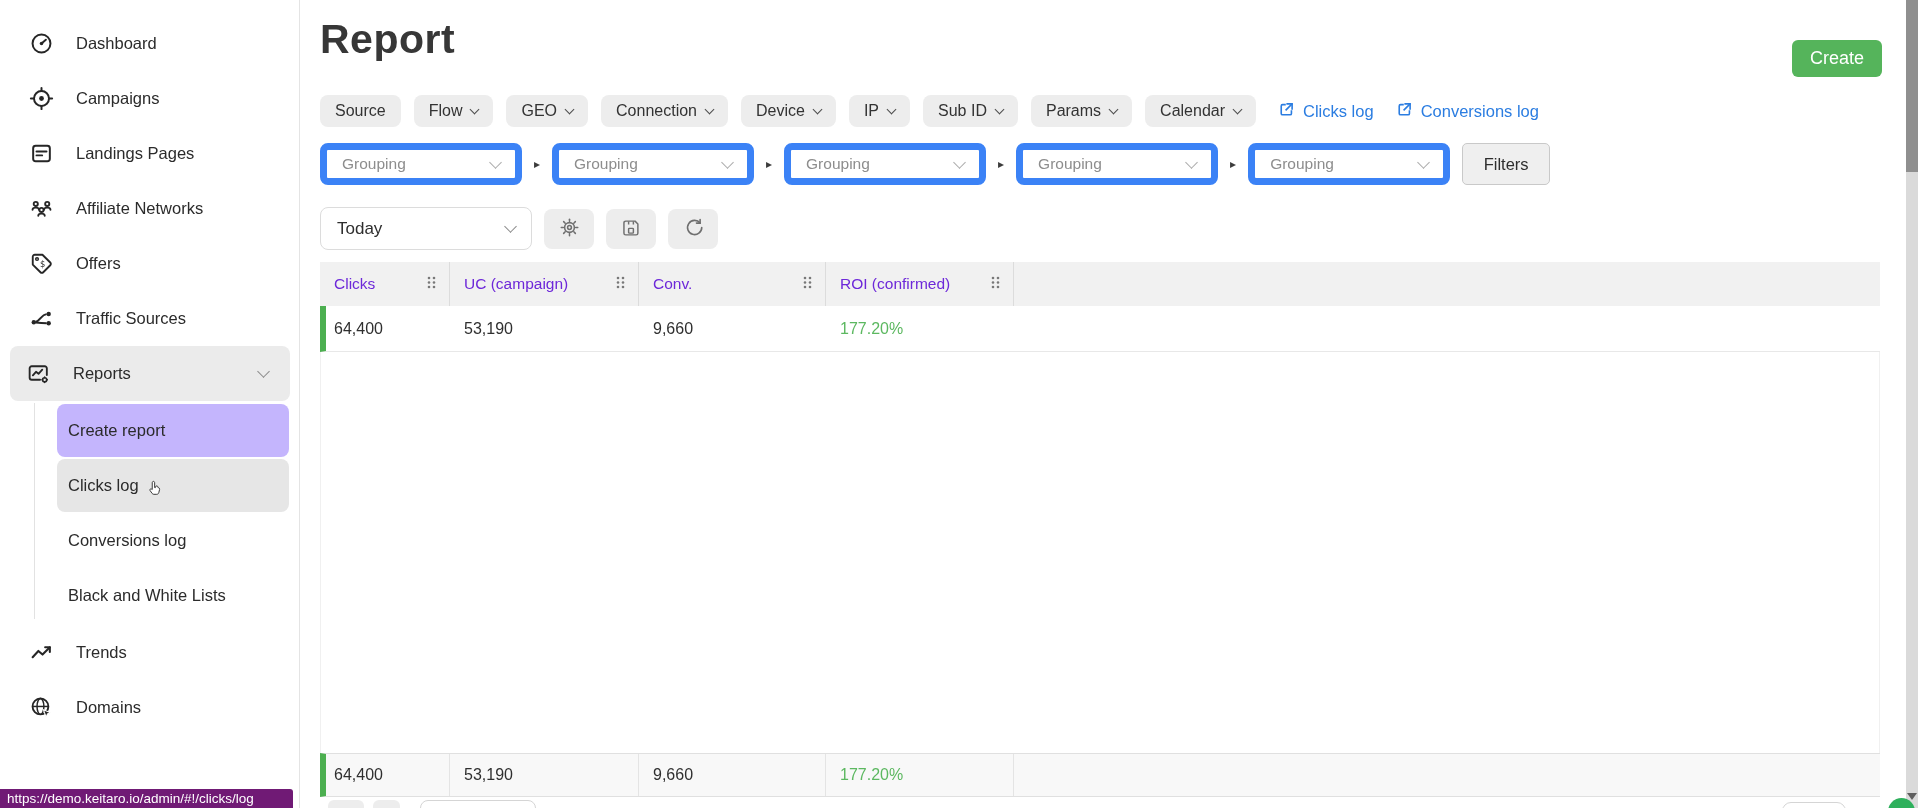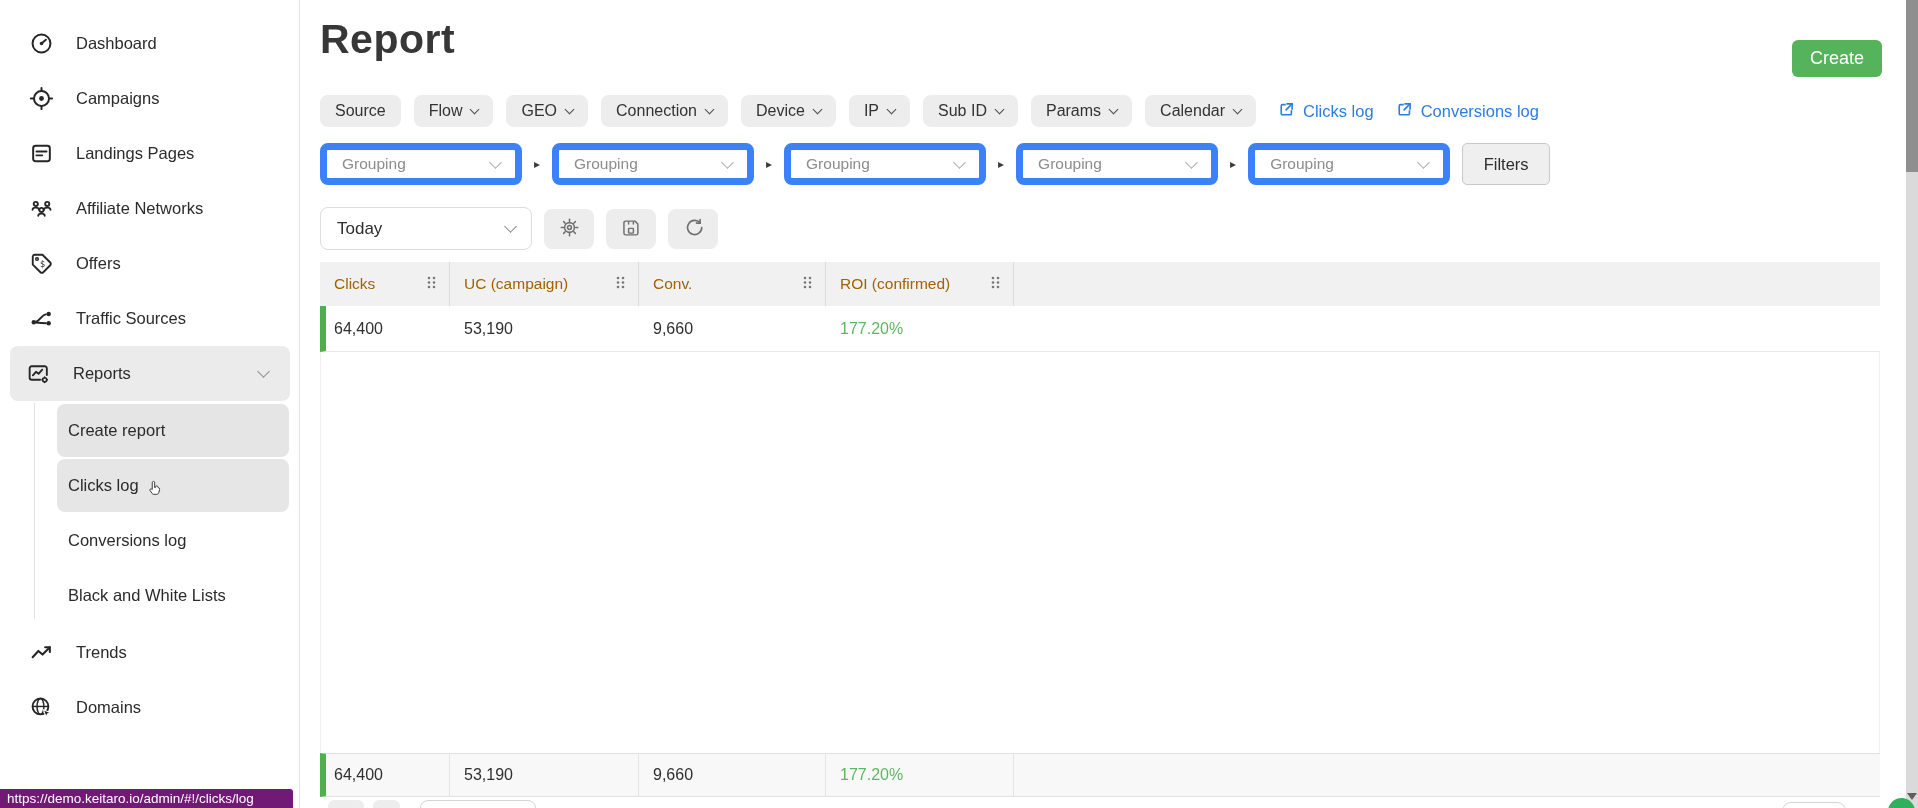--- a/index.html
+++ b/index.html
@@ -15,21 +15,21 @@
   .nav-item .lbl { font-size:16.5px; color:#2b2b2b; }
   .nav-icon { width:26px; height:26px; flex:0 0 26px; display:flex; align-items:center; justify-content:center; }
   .nav-item.active { background:#ebebeb; border-radius:8px; margin:0 10px; padding-left:15px; width:280px; }
   .nav-item.active .chev-right { position:absolute; right:22px; }
   .chev { width:9px; height:9px; border-right:1.8px solid #8a8a8a; border-bottom:1.8px solid #8a8a8a;
     transform:rotate(45deg); margin-top:-4px; }
   .submenu { position:relative; padding:1px 0; }
   .submenu:before { content:""; position:absolute; left:34px; top:2px; bottom:6px; width:1px; background:#e2e2e2; }
   .sub-item { position:relative; height:53px; margin:2px 10px 2px 57px; display:flex; align-items:center;
     padding-left:11px; border-radius:8px; font-size:16.5px; color:#2b2b2b; cursor:pointer; }
-  .sub-item.selected { background:#e5e5e5; }
+  .sub-item.selected { background:#c4b5fd; }
   .sub-item.hovered { background:#e6e6e6; }
   .cursor-icon { margin-left:8px; margin-top:10px; }
 
   .statusbar { position:absolute; left:0; bottom:0; z-index:6; width:293px; height:19px;
     background:#701a75; color:#fff; font-size:13.5px; line-height:19px; padding-left:7px;
     border-top-right-radius:3px; white-space:nowrap; }
 
   
   .main { position:absolute; left:301px; top:0; right:12px; bottom:0; background:#fff; }
   .page-title { position:absolute; left:19px; top:16px; font-size:41px; color:#373737; letter-spacing:.5px; }
@@ -56,21 +56,21 @@
     display:flex; align-items:center; justify-content:space-between; padding:0 16px; cursor:pointer; }
   .date-select .val { font-size:17px; color:#2e2e2e; }
   .icon-btn { width:50px; height:40px; margin-top:1px; background:#ededed; border:none; border-radius:8px;
     display:flex; align-items:center; justify-content:center; cursor:pointer; }
 
   
   .report-table { position:absolute; left:19px; right:26px; top:262px; height:546px;
     display:flex; flex-direction:column; padding-bottom:11px; }
   .t-header { height:44px; flex:0 0 44px; background:#f1f1f1; display:flex; align-items:stretch; }
   .t-hcell { display:flex; align-items:center; justify-content:space-between; padding:0 12px 0 14px;
-    border-right:1px solid #dcdcdc; font-size:15.5px; color:#a16207; cursor:pointer;gap:16px; }
+    border-right:1px solid #dcdcdc; font-size:15.5px; color:#6d28d9; cursor:pointer;gap:16px; }
   .t-hfill { flex:1; }
   .t-row { height:46px; flex:0 0 46px; background:#fff; display:flex; align-items:stretch;
     border-left:6px solid #4caf50; border-bottom:1px solid #e8e8e8; }
   .t-cell { display:flex; align-items:center; padding-left:14px; font-size:16px; color:#2f2f2f; }
   .t-row .t-cell:first-child { padding-left:8px; }
   .roi { color:#5cb860; }
   .t-empty { flex:1; background:#fff; border-left:1px solid #f0f0f0; border-right:1px solid #f0f0f0; }
   .t-footer { height:44px; flex:0 0 44px; background:#f8f8f8; border-top:1px solid #e0e0e0; border-bottom:1px solid #e0e0e0;
     border-left:6px solid #4caf50; display:flex; align-items:stretch; }
   .t-footer .t-cell { border-right:1px solid #e4e4e4; }

